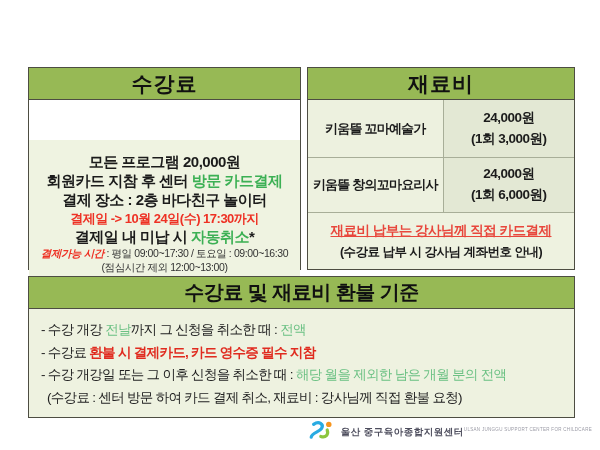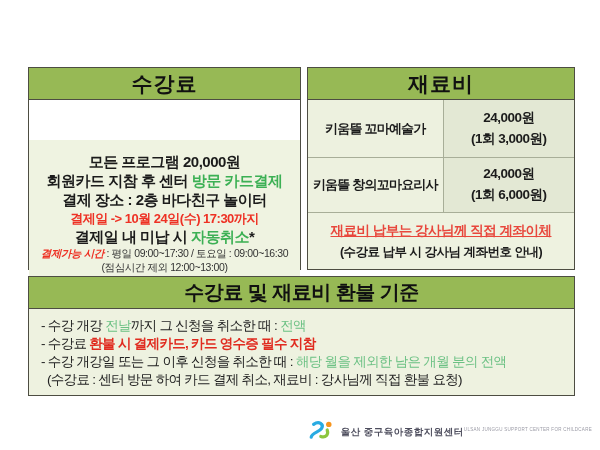--- a/index.html
+++ b/index.html
@@ -92,21 +92,21 @@
   
   .refund { position: absolute; top: 276px; left: 28px; width: 547px; }
   .refund-head {
     background: #97b955; border: 1px solid #4d4d42;
     height: 33px;
     display: flex; align-items: center; justify-content: center;
     font-size: 20px; font-weight: 800; color: #111; letter-spacing: -0.5px;
   }
   .refund-body {
     background: #eef2e0; border: 1px solid #4d4d42; border-top: none;
-    height: 87px;
+    height: 109px;
     padding: 8px 12px 6px 12px;
     display: flex; flex-direction: column; justify-content: space-evenly;
   }
   .refund-body .r-ln { font-size: 13.5px; color: #222; letter-spacing: -0.7px; white-space: nowrap; }
   .refund-body .mint { color: #6cc184; }
   .refund-body .r-red { color: #e02b1f; font-weight: 800; }
   .refund-body .r-paren { padding-left: 6px; }
 
   
   .footer {
@@ -151,21 +151,21 @@
 
       <div class="mat-row mat-row-2">
         <div class="mat-name">키움뜰 창의꼬마요리사</div>
         <div class="mat-price">
           <span>24,000원</span>
           <span>(1회 6,000원)</span>
         </div>
       </div>
 
       <div class="mat-notice">
-        <div class="n-red">재료비 납부는 강사님께 직접 계좌이체</div>
+        <div class="n-red">재료비 납부는 강사님께 직접 카드결제</div>
         <div class="n-sub">(수강료 납부 시 강사님 계좌번호 안내)</div>
       </div>
     </div>
   </div>
 
   <div class="refund">
     <div class="refund-head">수강료 및 재료비 환불 기준</div>
     <div class="refund-body">
       <div class="r-ln"><span>- 수강 개강 </span><span class="mint">전날</span><span>까지 그 신청을 취소한 때 : </span><span class="mint">전액</span></div>
       <div class="r-ln"><span>- 수강료 </span><span class="r-red">환불 시 결제카드, 카드 영수증 필수 지참</span></div>

